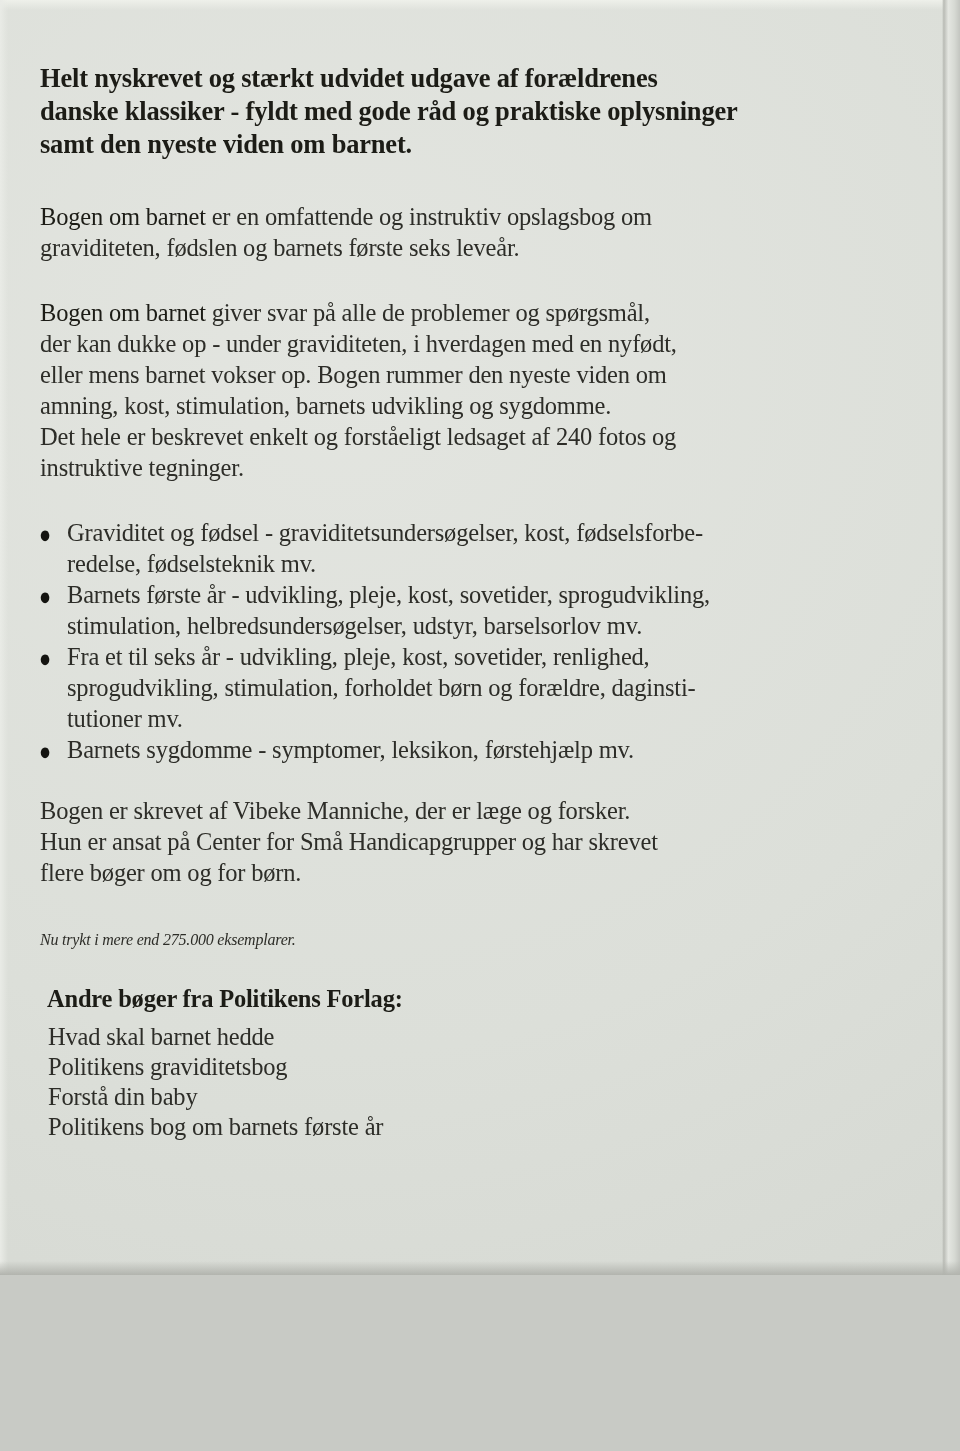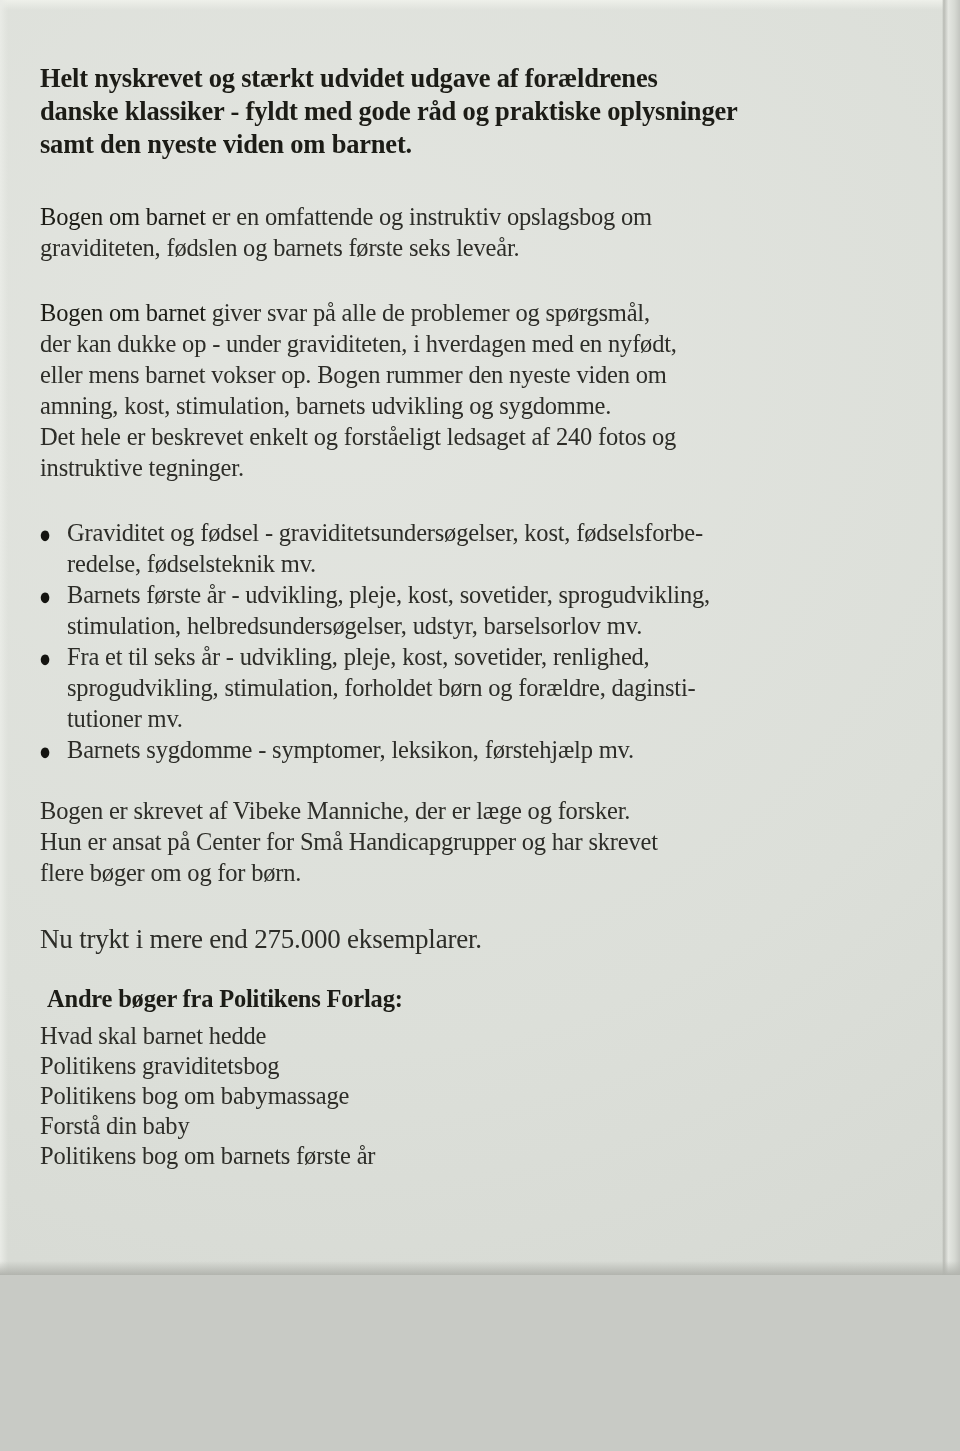--- a/index.html
+++ b/index.html
@@ -31,25 +31,25 @@
   ul.topics{list-style:none;margin:0 0 30px 0;padding:0 0 0 27px;
     font-size:24.5px;line-height:31px;letter-spacing:-0.2px;}
   li.bullet-item{position:relative;white-space:pre-line;}
   li.bullet-item::before{
     content:"●";position:absolute;left:-28px;top:2px;
     font-size:20px;color:#141410;transform:scale(1.0,1.25);
   }
 
   .author{margin:0 0 36px 0;font-size:24.5px;line-height:31px;
     letter-spacing:-0.2px;white-space:pre-line;}
-  .print-run{margin:0 0 28px 0;font-size:27px;line-height:31px;letter-spacing:-0.2px;}
+  .print-run{margin:0 0 28px 0;font-size:16px;line-height:31px;letter-spacing:-0.2px;font-style:italic;}
 
   h2.books-heading{margin:7px;font-size:24.5px;line-height:31px;font-weight:bold;
     color:#1c1c16;letter-spacing:-0.2px;}
-  ul.books{list-style:none;margin:0;padding:0;font-size:24.5px;line-height:30px;
+  ul.books{list-style:none;margin:8px;padding:0;font-size:24.5px;line-height:30px;
     letter-spacing:-0.2px;}
 
   .publisher{position:absolute;left:36px;top:1314px;display:flex;align-items:flex-start;}
   .logo-mark{display:block;}
   .pub-name{margin-left:26px;margin-top:22px;
     font-family:"Liberation Sans",sans-serif;font-weight:bold;
     font-size:21.5px;line-height:26px;color:#1b1b18;letter-spacing:-0.2px;}
 
   .isbn-block{position:absolute;left:585px;top:1286px;width:180px;height:110px;}
   .isbn-label{position:absolute;left:24px;top:0;
@@ -104,21 +104,20 @@
 Hun er ansat på Center for Små Handicapgrupper og har skrevet
 flere bøger om og for børn.</p>
 
     <p class="print-run">Nu trykt i mere end 275.000 eksemplarer.</p>
 
     <h2 class="books-heading">Andre bøger fra Politikens Forlag:</h2>
 
     <ul class="books">
         <li class="book-item">Hvad skal barnet hedde</li>
         <li class="book-item">Politikens graviditetsbog</li>
-        <li class="book-item">Politikens bog om babymassage</li>
         <li class="book-item">Forstå din baby</li>
         <li class="book-item">Politikens bog om barnets første år</li>
       </ul>
   </div>
 
   <div class="publisher">
     <svg class="logo-mark" width="76" height="95" viewBox="0 0 100 95" xmlns="http://www.w3.org/2000/svg">
       <g transform="translate(15,1) skewY(10) skewX(-20)" fill="#1b1b18">
         <rect x="0" y="0" width="7" height="37"></rect>
         <rect x="11.5" y="0" width="7" height="37"></rect>

